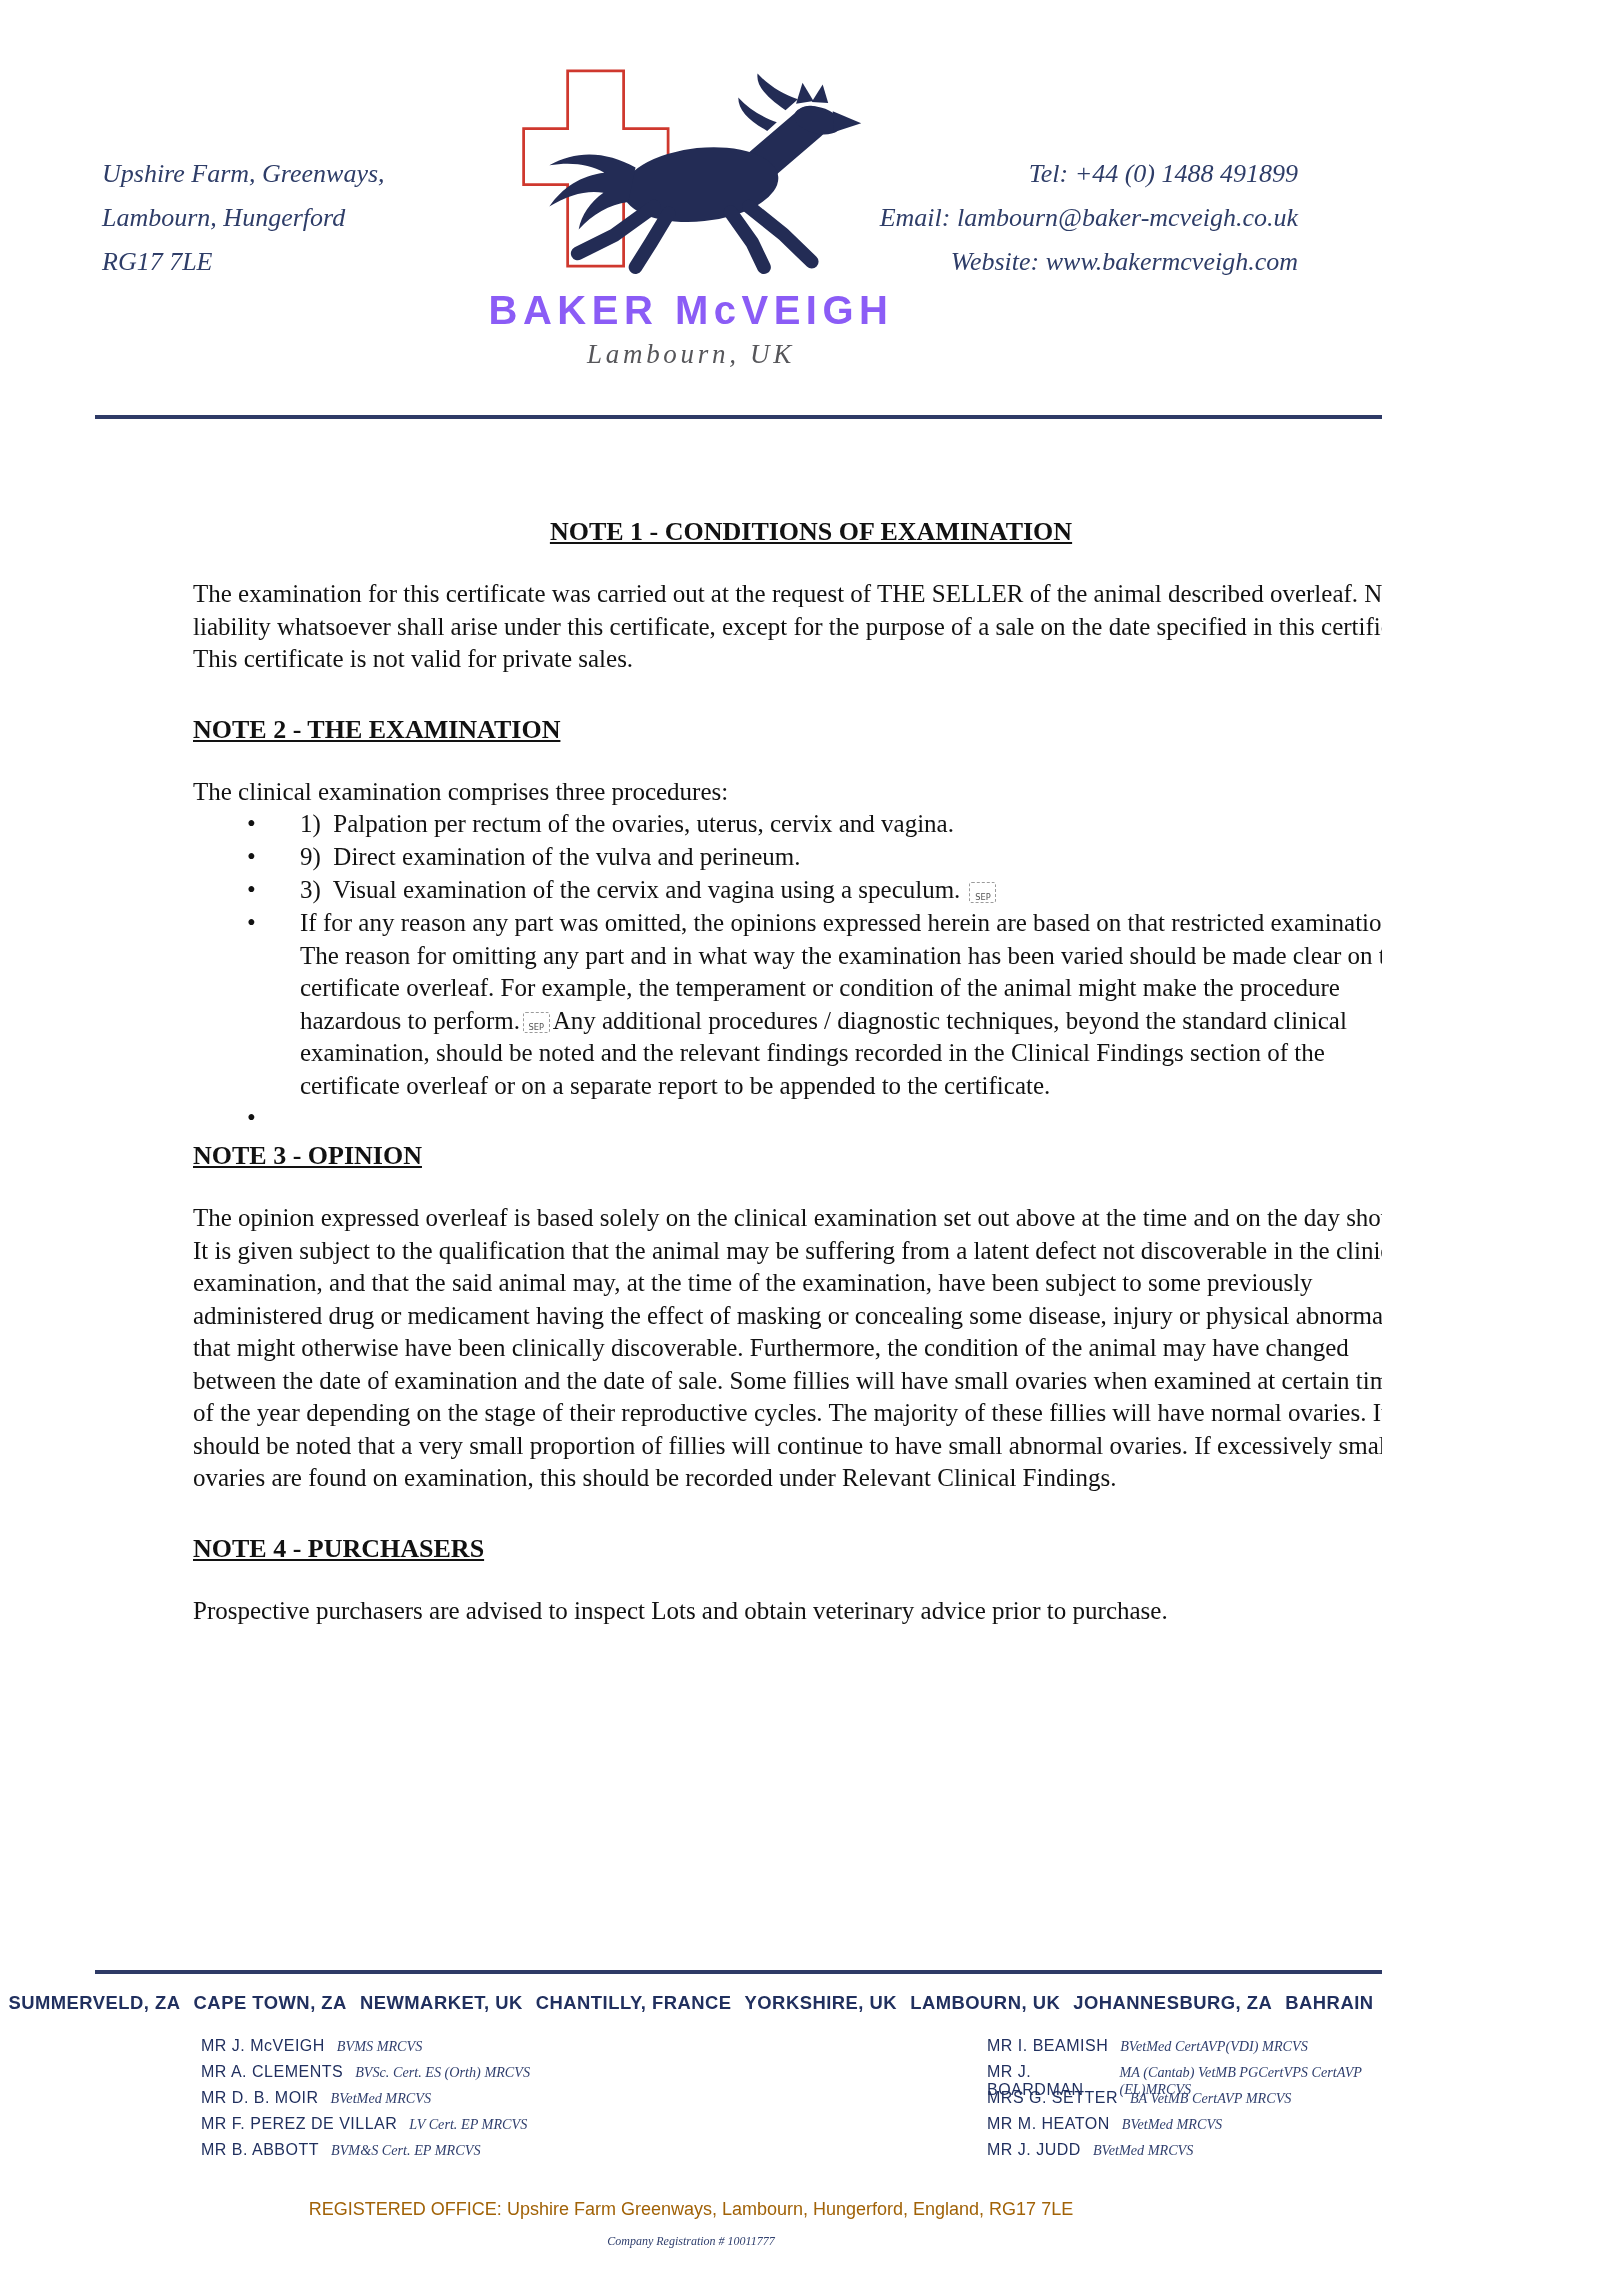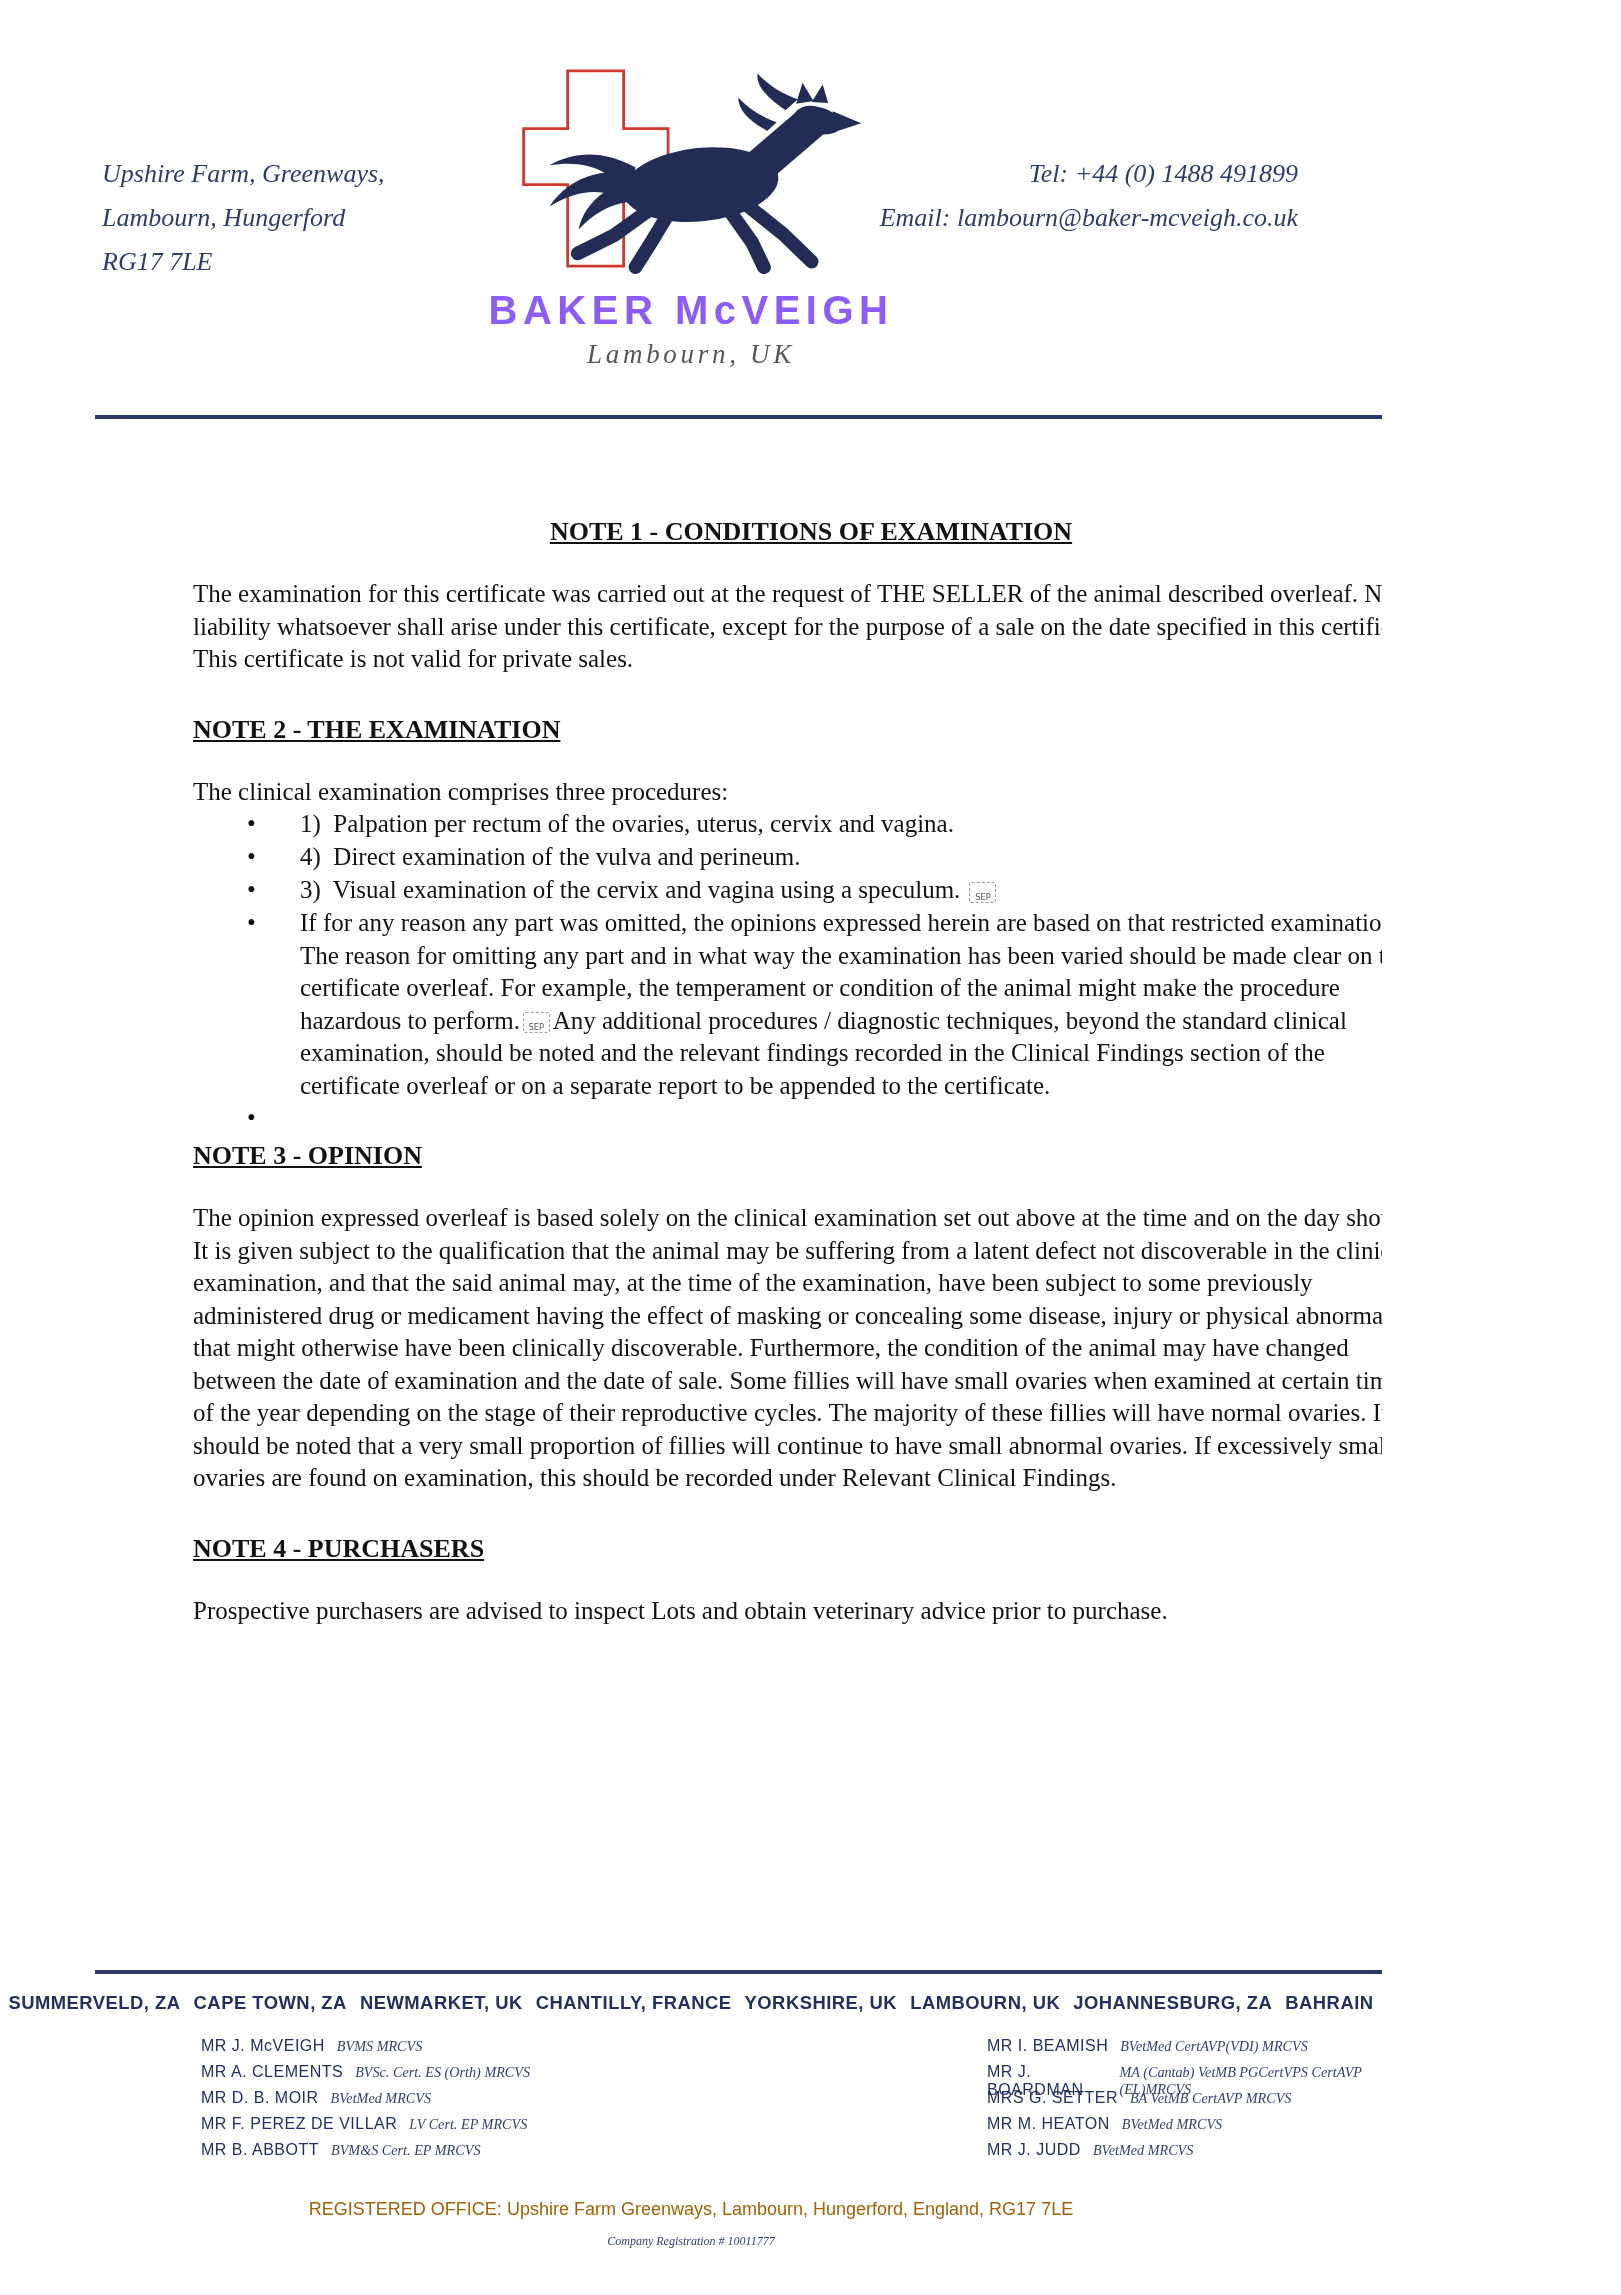--- a/index.html
+++ b/index.html
@@ -100,20 +100,21 @@
 
   <div class="address">
     <div>Upshire Farm, Greenways,</div>
     <div>Lambourn, Hungerford</div>
     <div>RG17 7LE</div>
   </div>
 
   <div class="contact">
     <div>Tel: +44 (0) 1488 491899</div>
     <div>Email: lambourn@baker-mcveigh.co.uk</div>
+    <div>Website: www.bakermcveigh.com</div>
   </div>
 
   <div class="logo">
     <svg viewBox="0 0 760 460">
 
       <path d="M110 4 H232 V130 H329 V252 H232 V430 H110 V252 H14 V130 H110 Z" fill="none" stroke="#cf382e" stroke-width="6"></path>
 
       <g fill="#232c55">
         <path d="M505 232 L638 118" stroke="#232c55" stroke-width="76" stroke-linecap="round" fill="none"></path>
         <ellipse cx="400" cy="252" rx="170" ry="80" transform="rotate(-6 400 252)"></ellipse>
@@ -144,21 +145,21 @@
     <p class="para">The examination for this certificate was carried out at the request of THE SELLER of the animal described overleaf. No liability whatsoever shall arise under this certificate, except for the purpose of a sale on the date specified in this certificate. This certificate is not valid for private sales.</p>
 
     <div class="note-title">NOTE 2 - THE EXAMINATION</div>
     <p class="para">The clinical examination comprises three procedures:</p>
 
     <ul class="bullets">
       <li>
         <span class="bullet-text">1)  Palpation per rectum of the ovaries, uterus, cervix and vagina.</span>
       </li>
       <li>
-        <span class="bullet-text">4)  Direct examination of the vulva and perineum.</span>
+        <span class="bullet-text">9)  Direct examination of the vulva and perineum.</span>
       </li>
       <li>
         <span class="bullet-text">3)  Visual examination of the cervix and vagina using a speculum. </span><span class="sep-box">SEP</span>
       </li>
       <li>
         <span class="bullet-text">If for any reason any part was omitted, the opinions expressed herein are based on that restricted examination. The reason for omitting any part and in what way the examination has been varied should be made clear on the certificate overleaf. For example, the temperament or condition of the animal might make the procedure hazardous to perform.</span><span class="sep-box">SEP</span><span class="bullet-text">Any additional procedures / diagnostic techniques, beyond the standard clinical examination, should be noted and the relevant findings recorded in the Clinical Findings section of the certificate overleaf or on a separate report to be appended to the certificate.</span>
       </li>
       <li>
         <span class="bullet-text"></span>
       </li>

